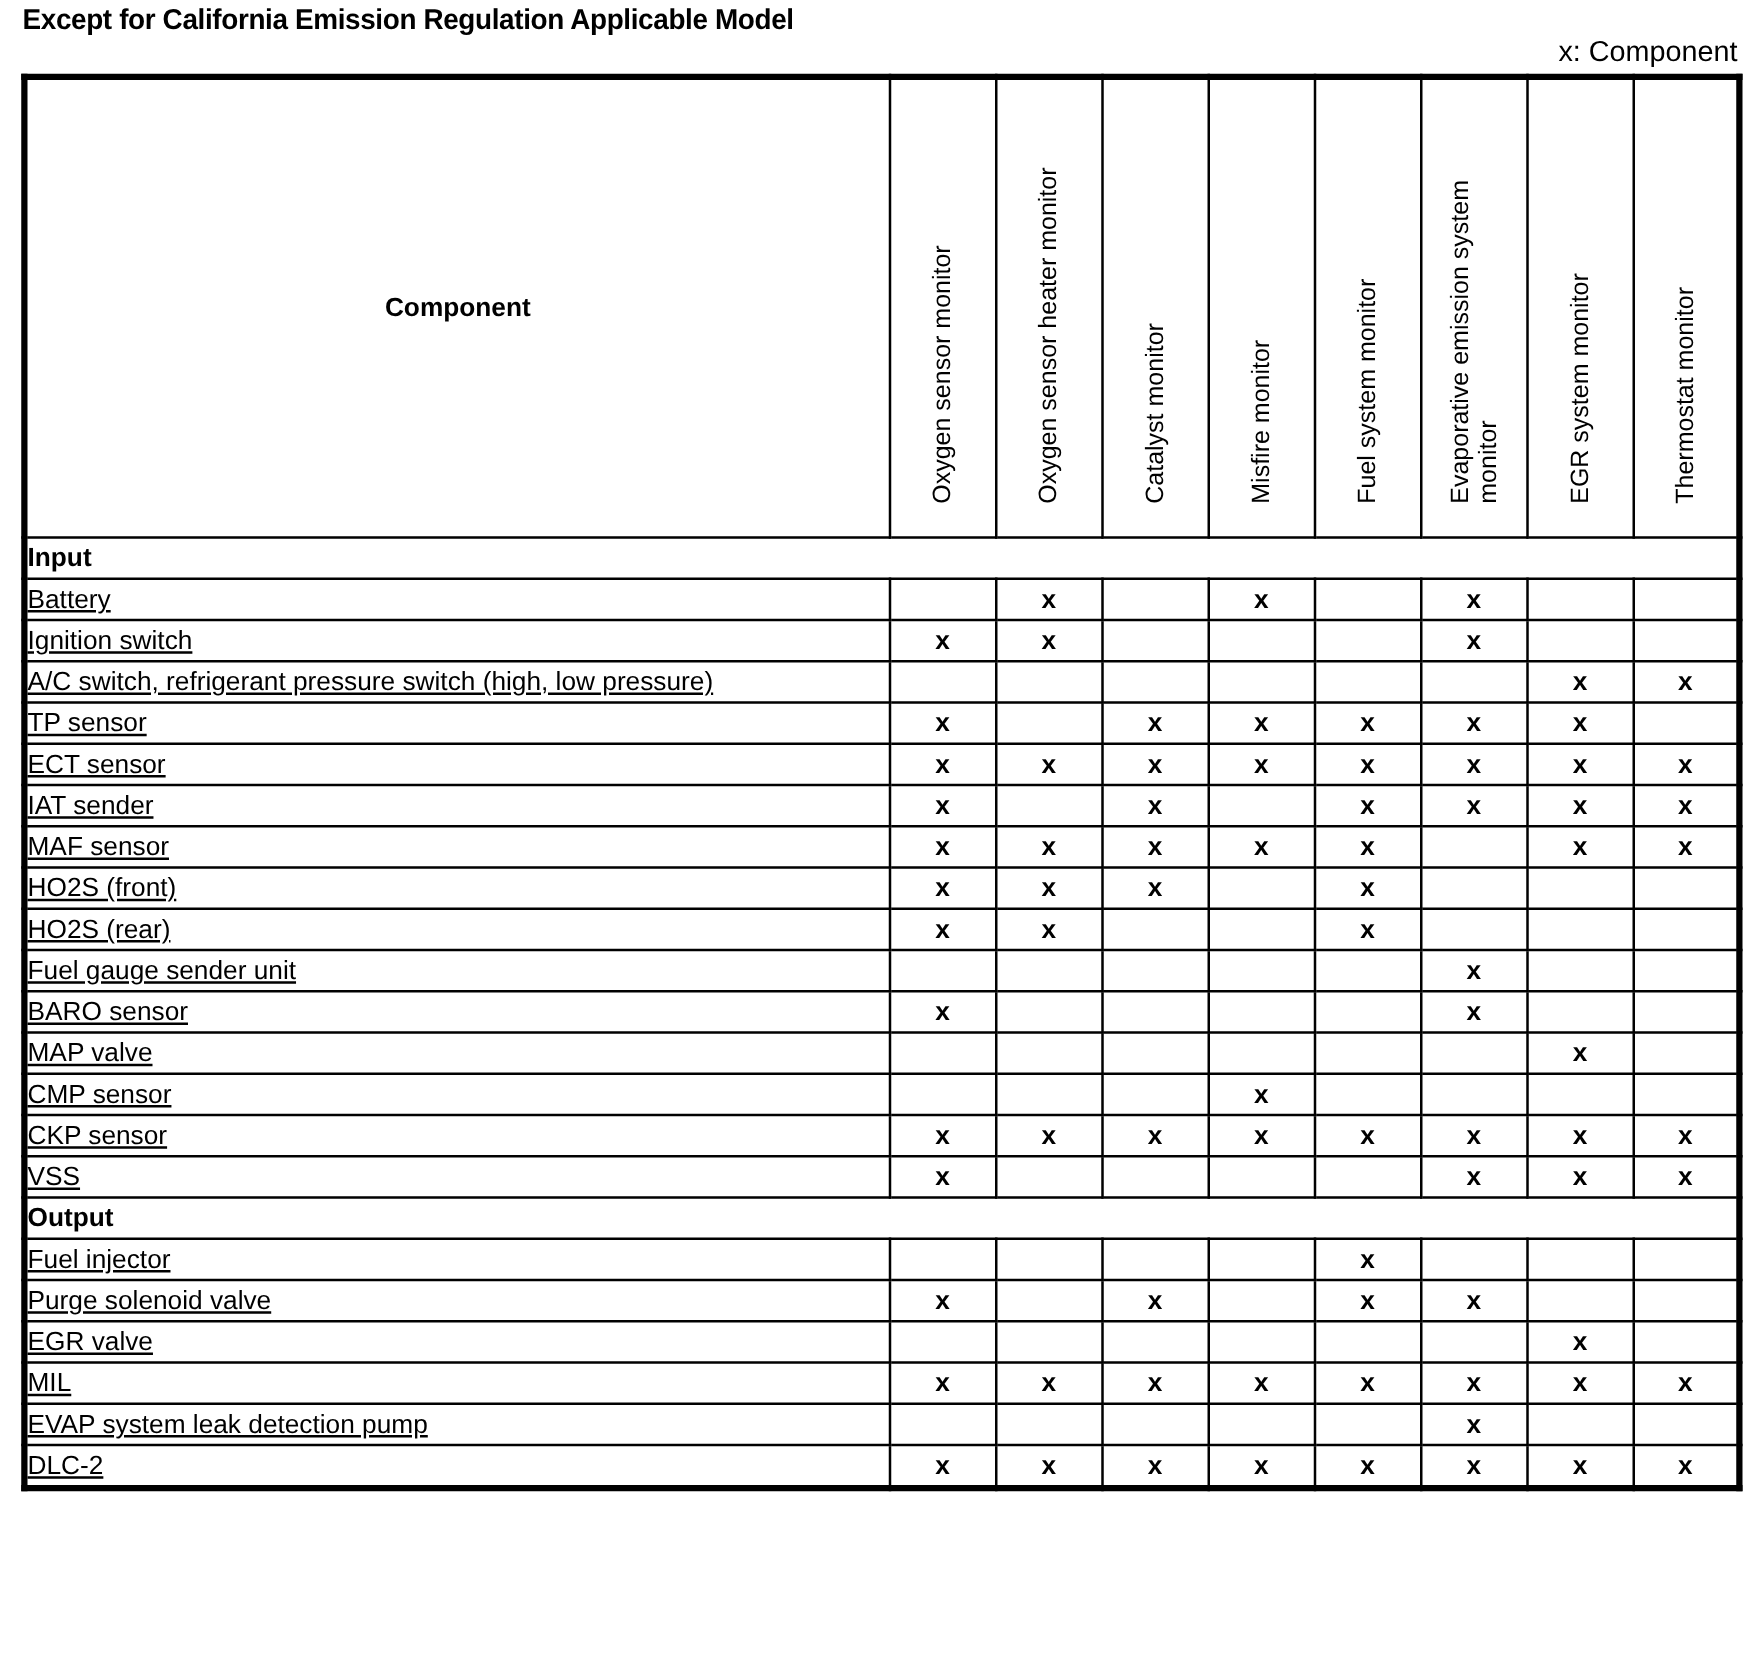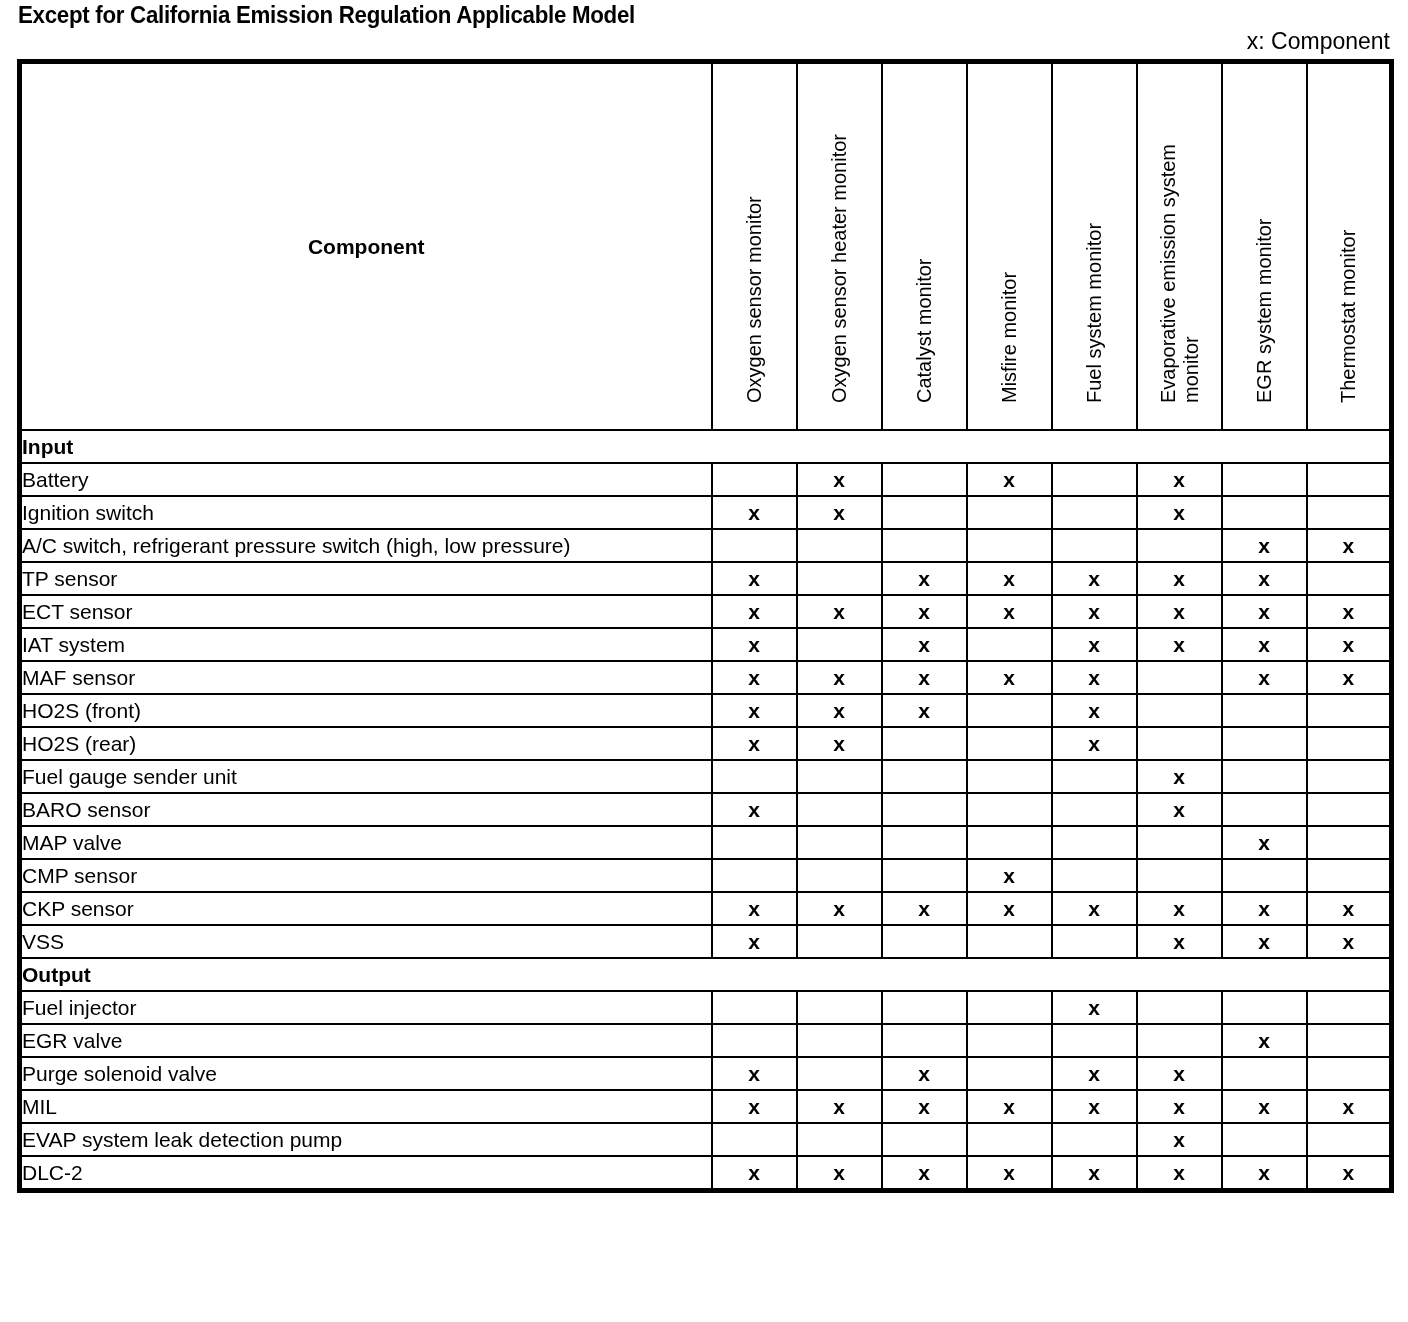--- a/index.html
+++ b/index.html
@@ -38,21 +38,21 @@
   th.mon-head .vtext {
     position: absolute; left: 50%; bottom: 26px;
     transform-origin: left bottom;
     transform: translateX(12px) rotate(-90deg);
     font-size: 20px; line-height: 23px; text-align: left;
     white-space: nowrap;
   }
   th.mon-head .vtext.two { transform: translateX(24px) rotate(-90deg); white-space: normal; width: 290px; }
   tr.row td { height: 31px; }
   td.label {
-    font-size: 21px; padding-left: 7px; white-space: nowrap; line-height: 31px;
+    font-size: 21px; padding-left: 7px; white-space: nowrap; line-height: 31px; text-decoration: underline;
   }
   td.section-label {
     font-size: 21px; font-weight: bold; padding-left: 7px; line-height: 31px; height: 31px;
   }
   td.mark {
     text-align: center; font-size: 21px; font-weight: bold; line-height: 31px;
   }
 </style>
 </head>
 <body>
@@ -154,21 +154,21 @@
         <td class="mark">x</td>
         <td class="mark">x</td>
         <td class="mark">x</td>
         <td class="mark">x</td>
         <td class="mark">x</td>
         <td class="mark">x</td>
         <td class="mark">x</td>
         <td class="mark">x</td>
       </tr>
       <tr class="row">
-        <td class="label">IAT system</td>
+        <td class="label">IAT sender</td>
         <td class="mark">x</td>
         <td class="mark"></td>
         <td class="mark">x</td>
         <td class="mark"></td>
         <td class="mark">x</td>
         <td class="mark">x</td>
         <td class="mark">x</td>
         <td class="mark">x</td>
       </tr>
       <tr class="row">
@@ -278,39 +278,39 @@
         <td class="mark"></td>
         <td class="mark"></td>
         <td class="mark"></td>
         <td class="mark"></td>
         <td class="mark">x</td>
         <td class="mark"></td>
         <td class="mark"></td>
         <td class="mark"></td>
       </tr>
       <tr class="row">
+        <td class="label">Purge solenoid valve</td>
+        <td class="mark">x</td>
+        <td class="mark"></td>
+        <td class="mark">x</td>
+        <td class="mark"></td>
+        <td class="mark">x</td>
+        <td class="mark">x</td>
+        <td class="mark"></td>
+        <td class="mark"></td>
+      </tr>
+      <tr class="row">
         <td class="label">EGR valve</td>
         <td class="mark"></td>
         <td class="mark"></td>
         <td class="mark"></td>
         <td class="mark"></td>
         <td class="mark"></td>
         <td class="mark"></td>
         <td class="mark">x</td>
-        <td class="mark"></td>
-      </tr>
-      <tr class="row">
-        <td class="label">Purge solenoid valve</td>
-        <td class="mark">x</td>
-        <td class="mark"></td>
-        <td class="mark">x</td>
-        <td class="mark"></td>
-        <td class="mark">x</td>
-        <td class="mark">x</td>
-        <td class="mark"></td>
         <td class="mark"></td>
       </tr>
       <tr class="row">
         <td class="label">MIL</td>
         <td class="mark">x</td>
         <td class="mark">x</td>
         <td class="mark">x</td>
         <td class="mark">x</td>
         <td class="mark">x</td>
         <td class="mark">x</td>

